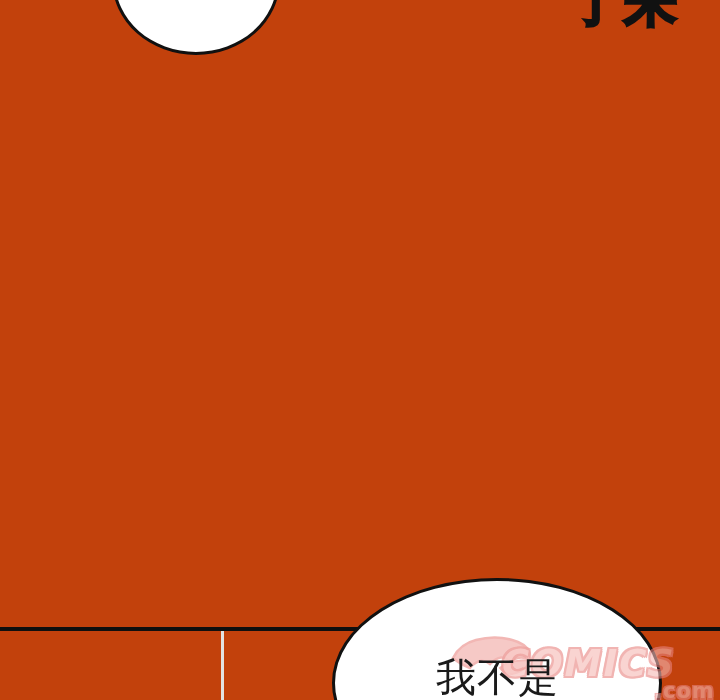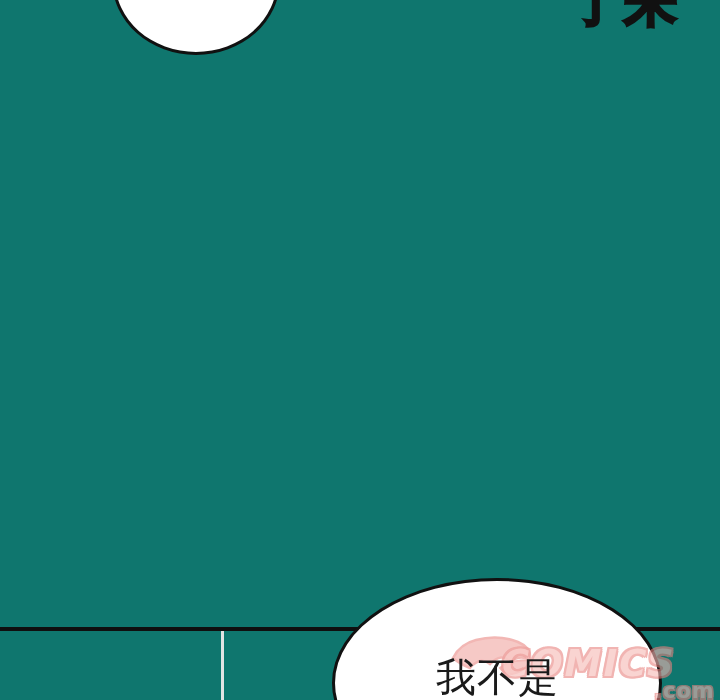--- a/index.html
+++ b/index.html
@@ -1,20 +1,20 @@
 <!DOCTYPE html>
 <html><head>
 <meta charset="utf-8">
 <style>
   html, body { margin: 0; padding: 0; }
   .stage {
     position: relative;
     width: 720px;
     height: 700px;
-    background: #0f766e;
+    background: #c2410c;
     overflow: hidden;
     font-family: "DejaVu Sans", sans-serif;
   }
 
   
   .bubble {
     position: absolute;
     background: #ffffff;
     border: 3px solid #111111;
     border-radius: 50%;

